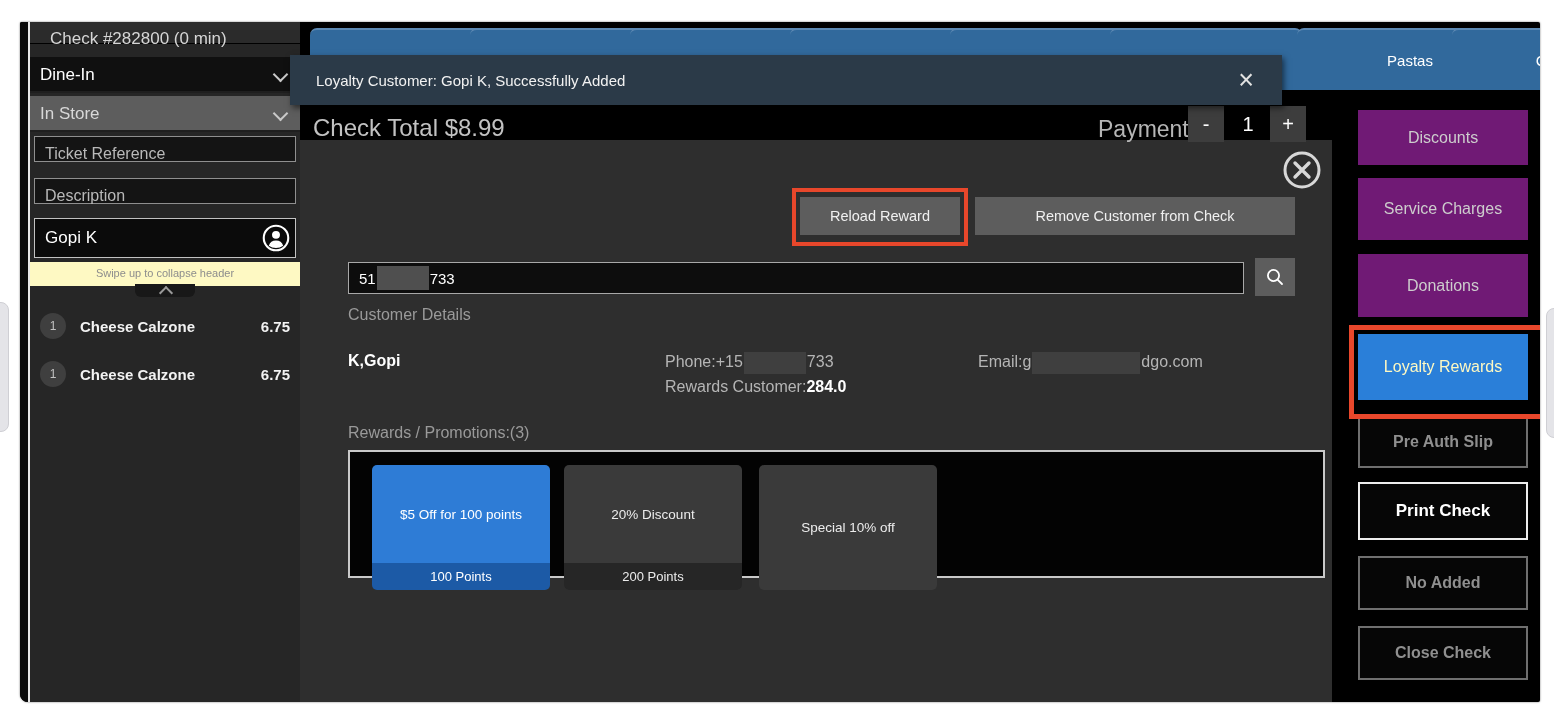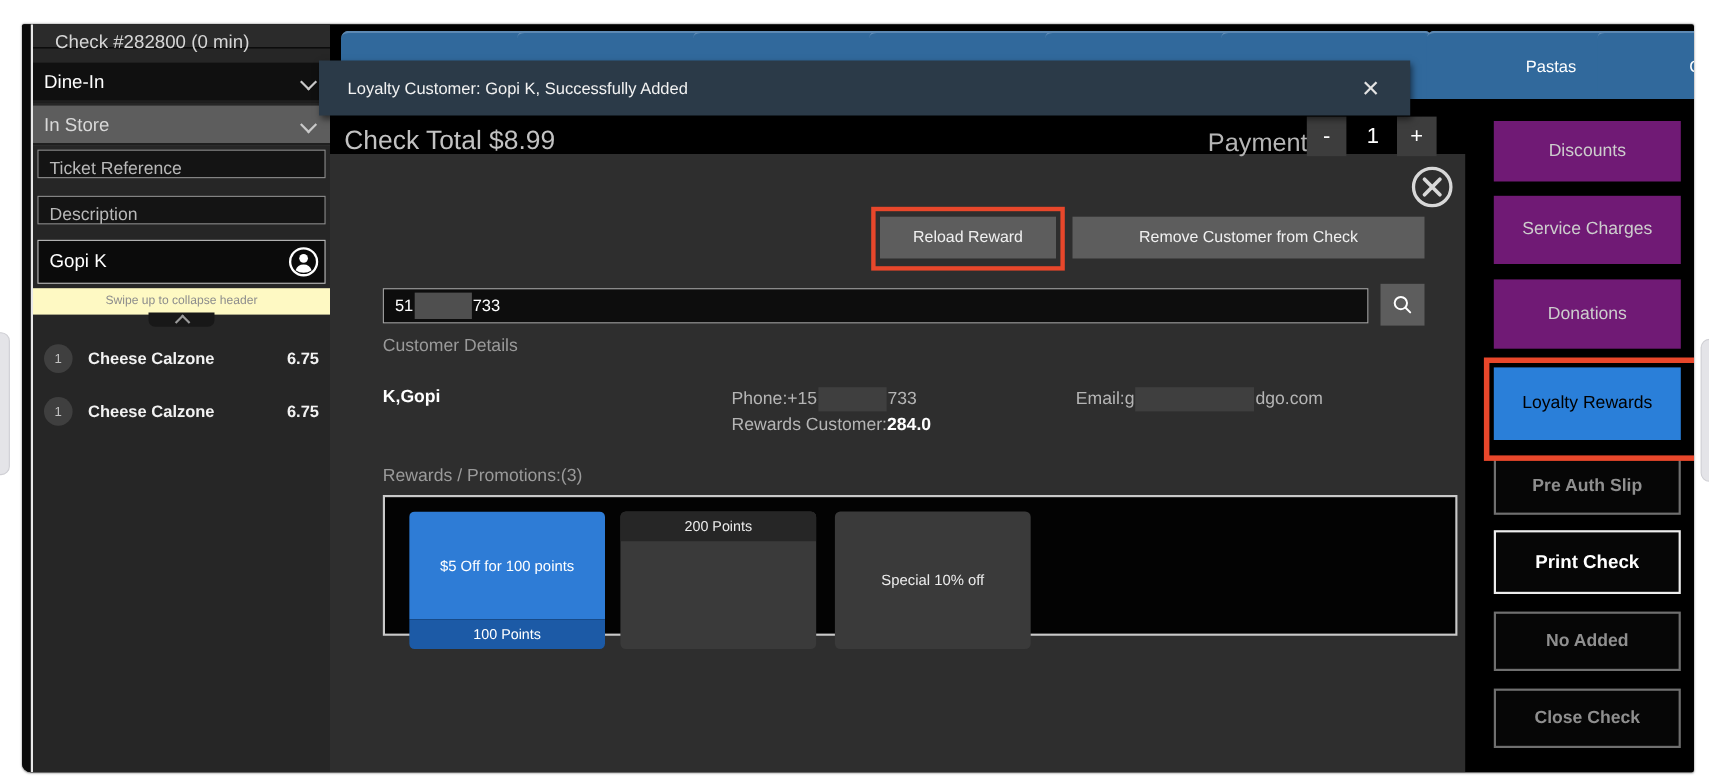--- a/index.html
+++ b/index.html
@@ -82,21 +82,21 @@
   .reward-points{height:27px;display:flex;align-items:center;justify-content:center;font-size:13px;}
   .reward-sel .reward-title{background:#2e7cd6;color:#fff;}
   .reward-sel .reward-points{background:#1c5aa6;color:#fff;}
   .reward-def{background:#3a3a3a;color:#ececec;}
   .reward-def .reward-points{background:#262626;}
 
   
   .action-btn{left:1338px;width:170px;box-sizing:border-box;font-size:16px;
               display:flex;align-items:center;justify-content:center;text-align:center;}
   .v-gray{background:#701a75;color:#cdcdcd;}
-  .v-blue{background:#2a7fd9;color:#000000;}
+  .v-blue{background:#2a7fd9;color:#fef9c3;}
   .v-dark{background:#060606;border:2px solid #6f6f6f;color:#8f8f8f;font-weight:bold;}
   .v-light{background:#060606;border:2px solid #ededed;color:#fff;font-weight:bold;font-size:17px;}
   #loyalty-annot{left:1329px;top:303px;width:188px;height:84px;border-width:5px;}
 </style>
 </head>
 <body>
 
 <div class="abs edge-artifact" style="left:-9px;top:302px;"></div>
 <div class="abs edge-artifact" style="left:1546px;top:308px;"></div>
 
@@ -194,20 +194,21 @@
       <span>Email:</span><span>g</span><span class="redact2" style="width:108px;"></span><span>dgo.com</span>
     </div>
 
     <div id="promo-label" class="abs muted">Rewards / Promotions:(3)</div>
     <div id="rewards-box" class="abs">
         <div class="reward-card reward-sel" style="left: 22px;">
           <div class="reward-title">$5 Off for 100 points</div>
           <div class="reward-points">100 Points</div>
         </div>
         <div class="reward-card reward-def" style="left: 214px;">
+          <div class="reward-title">20% Discount</div>
           <div class="reward-points">200 Points</div>
         </div>
         <div class="reward-card reward-def" style="left: 409px;">
           <div class="reward-title">Special 10% off</div>
         </div>
       </div>
   </div>
 
   <div id="actions">
       <div class="abs action-btn v-gray" style="top: 88px; height: 55px;">Discounts</div>

